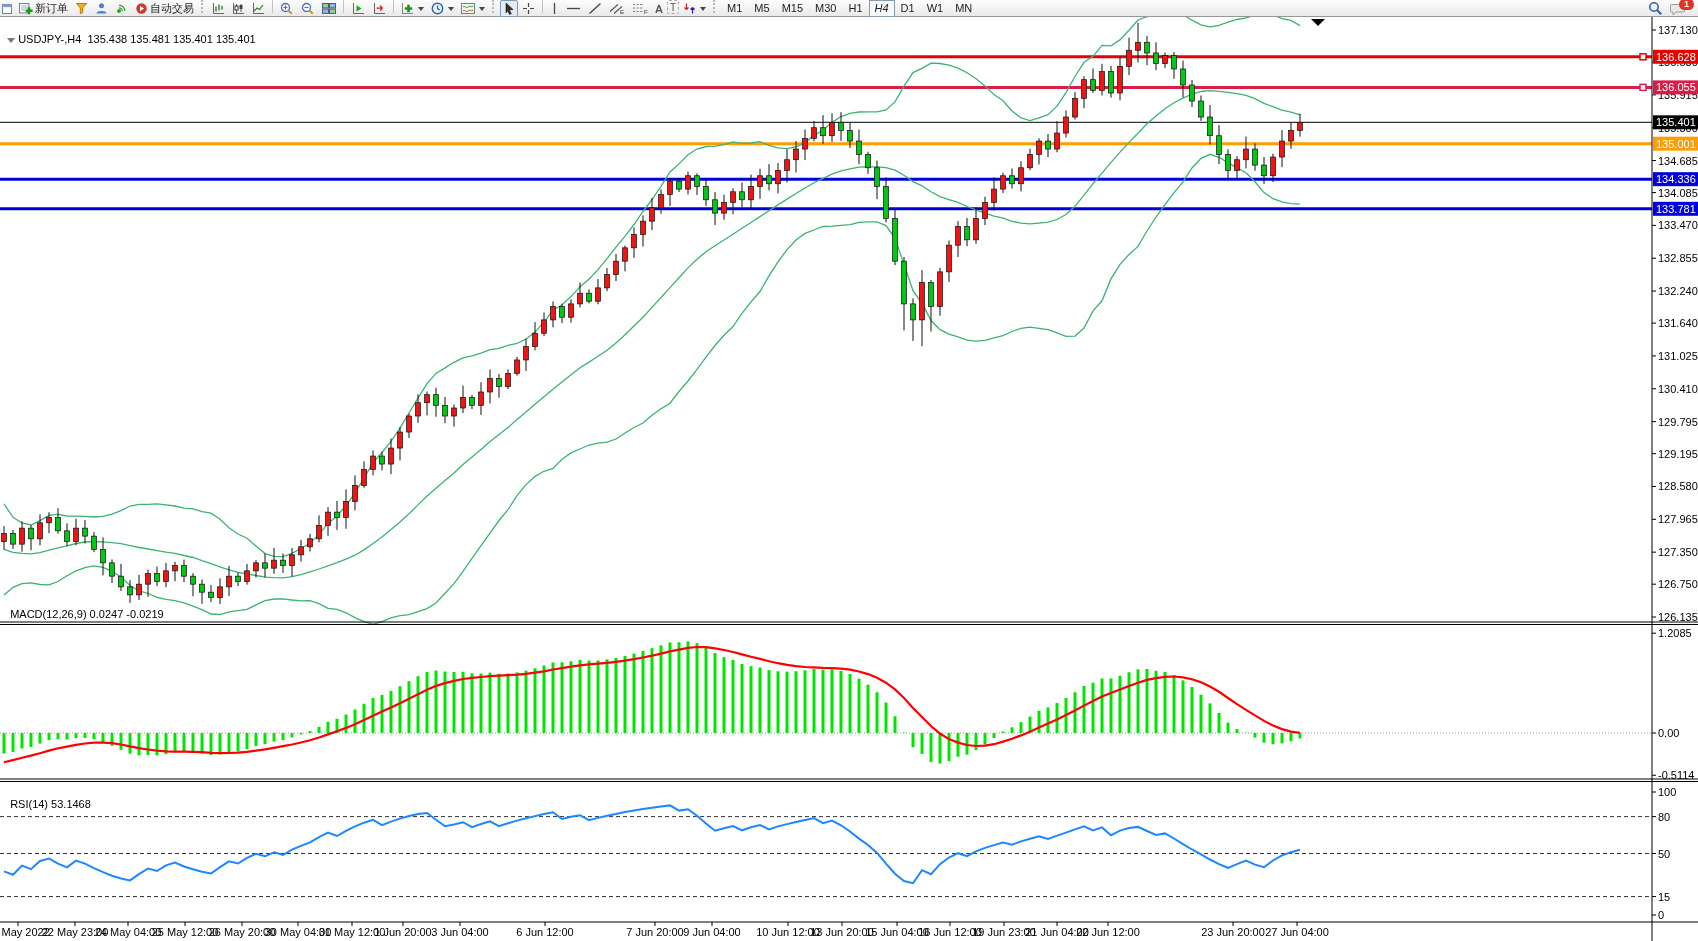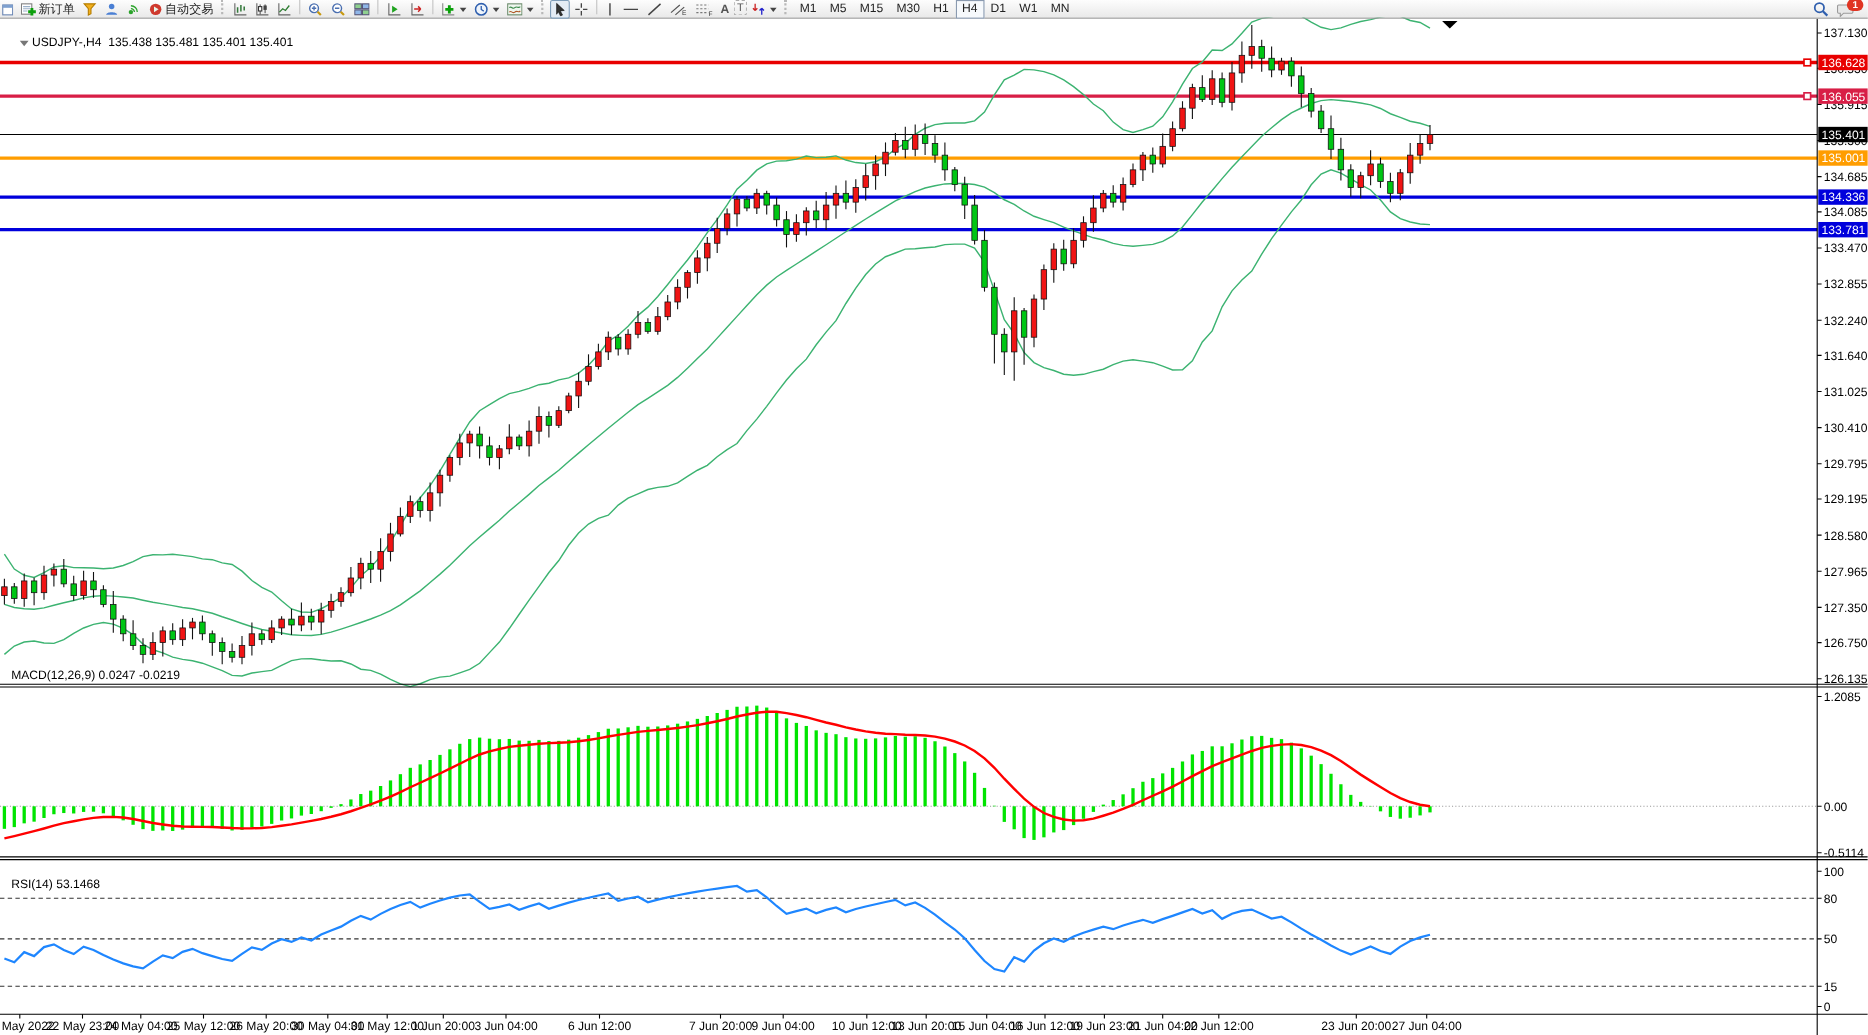--- a/index.html
+++ b/index.html
@@ -7,21 +7,21 @@
   
   .toolbar{position:absolute;top:0;left:0;width:1698px;height:17px;box-sizing:border-box;
     display:flex;align-items:flex-start;gap:1px;padding:0 3px;
     background:linear-gradient(#fdfdfd,#e9e9e9);border-bottom:1px solid #979797;z-index:10;font-size:11px;color:#222;}
   .tbtn{height:15px;display:inline-flex;align-items:center;gap:2px;padding:0 2px;border:1px solid transparent;border-radius:2px;cursor:default;}
   .tbtn.pressed{border:1px solid #7f9db9;background:#e4ecf5;}
   .sep{width:1px;height:13px;background:#c3c3c3;margin:0 3px;}
   .grip{width:2px;height:13px;border-left:2px dotted #b8b8b8;margin:0 3px;}
   .caret{width:0;height:0;border-left:3px solid transparent;border-right:3px solid transparent;border-top:4px solid #444;margin-left:2px;}
   .tf{padding:0 5px;height:15px;line-height:15px;color:#222;border:1px solid transparent;}
-  .tf.active{border:1px solid #8a9ab0;background:#f6f9fc;}
+  .tf.active{border:1px solid #8a9ab0;background:#f6f9fc;font-style:italic;}
   .spacer{flex:1;}
   .chatwrap{position:relative;margin-right:6px;}
   .chatbadge{position:absolute;top:-2px;right:-6px;min-width:11px;height:11px;border-radius:6px;background:#e03523;color:#fff;
     font-size:9px;line-height:11px;text-align:center;padding:0 2px;font-weight:bold;}
   
   .panel-label{position:absolute;font-size:11px;color:#000;z-index:5;white-space:pre;}
   .title-caret{display:inline-block;width:0;height:0;border-left:4px solid transparent;border-right:4px solid transparent;
     border-top:5px solid #777;margin-right:3px;vertical-align:middle;}
   svg#chart{position:absolute;left:0;top:0;z-index:1;}
   .i{display:inline-block;vertical-align:middle;}
@@ -800,21 +800,21 @@
       <text x="1057" y="936" font-size="11" font-family="&quot;Liberation Sans&quot;,sans-serif" fill="#000" text-anchor="middle">21 Jun 04:00</text>
       <line x1="1108" y1="922" x2="1108" y2="926" stroke="#000"></line>
       <text x="1108" y="936" font-size="11" font-family="&quot;Liberation Sans&quot;,sans-serif" fill="#000" text-anchor="middle">22 Jun 12:00</text>
       <line x1="1233" y1="922" x2="1233" y2="926" stroke="#000"></line>
       <text x="1233" y="936" font-size="11" font-family="&quot;Liberation Sans&quot;,sans-serif" fill="#000" text-anchor="middle">23 Jun 20:00</text>
       <line x1="1297" y1="922" x2="1297" y2="926" stroke="#000"></line>
       <text x="1297" y="936" font-size="11" font-family="&quot;Liberation Sans&quot;,sans-serif" fill="#000" text-anchor="middle">27 Jun 04:00</text>
     </g>
   </svg>
 
-<div class="panel-label" style="left:12px;top:21px;">
+<div class="panel-label" style="left:1px;top:21px;">
   <span class="title-caret"></span><span>USDJPY-,H4</span>&nbsp;&nbsp;<span>135.438 135.481 135.401 135.401</span>
 </div>
 <div class="panel-label" style="left:4px;top:596px;">
   <span>MACD(12,26,9)</span> <span>0.0247 -0.0219</span>
 </div>
 <div class="panel-label" style="left:4px;top:786px;text-align:center;">
   <span>RSI(14)</span> <span>53.1468</span>
 </div>
 
 </body></html>

